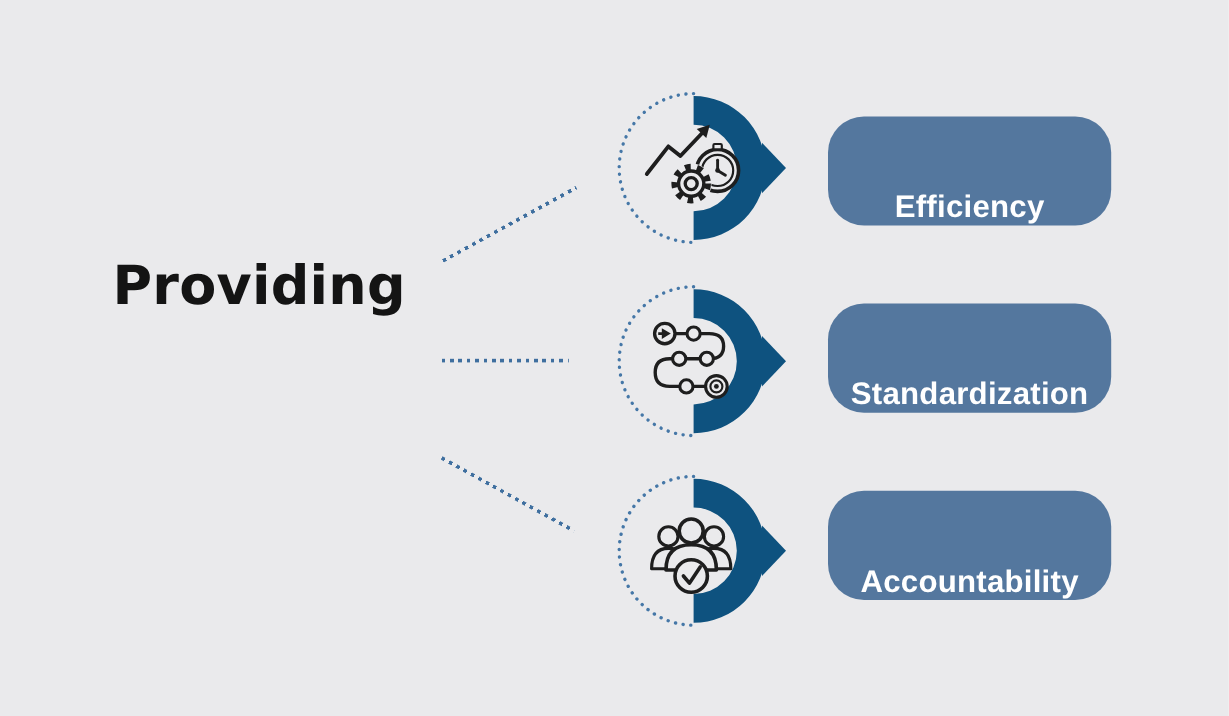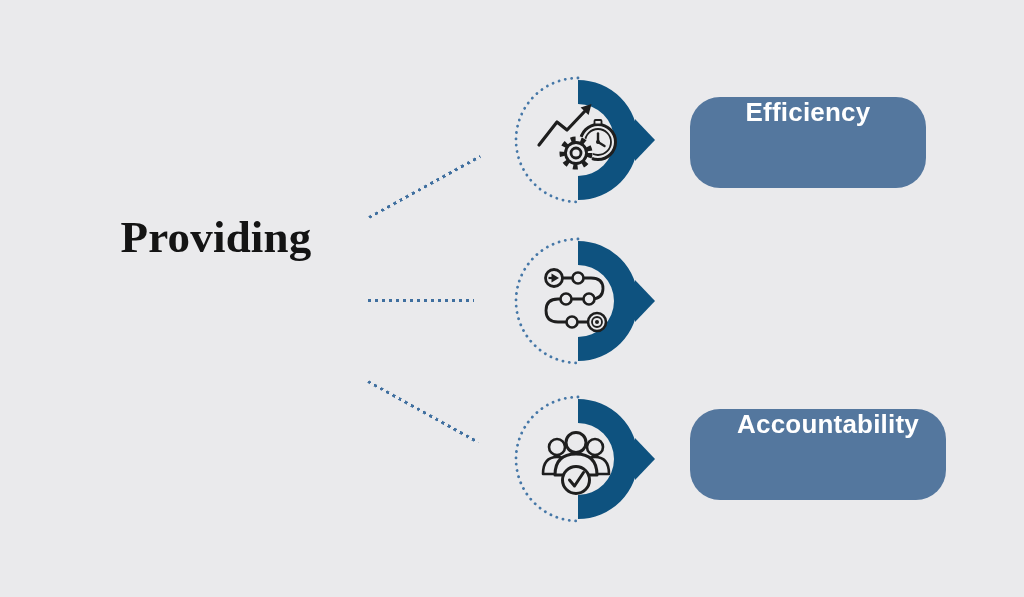--- a/index.html
+++ b/index.html
@@ -14,48 +14,48 @@
     position:absolute;
     left:58px; top:207px; width:316px;
     text-align:center;
     font-family:"DejaVu Sans", sans-serif;
     font-weight:bold;
     font-size:45px;
     line-height:61px;
     color:#141414;
     letter-spacing:0.2px;
   }
-  .title span{display:block;font-family:Liberation Serif, serif;}
+  .title span{display:block;}
   .connector{
     position:absolute;
     height:3px;
     background-image:repeating-linear-gradient(to right,#3f6f9f 0 3px,transparent 3px 7px);
     transform-origin:0 50%;
   }
   .connector.c1{left:369px; top:216px; width:127px; transform:rotate(-28.8deg);}
   .connector.c2{left:368px; top:299px; width:106px;}
   .connector.c3{left:368px; top:380px; width:126px; transform:rotate(28.9deg);}
   .badge{position:absolute; left:503px; width:160px; height:160px;}
   .badge.b1{top:60px;}
   .badge.b2{top:221px;}
   .badge.b3{top:379px;}
   .pill{
     position:absolute;
     left:690px; width:236px; height:91px;
     background:#54779e;
     border-radius:30px;
-    display:flex; align-items:flex-start; justify-content:center;
+    display:flex; align-items:flex-end; justify-content:center;
     color:#ffffff;
     font-size:26px;
     font-weight:bold;
     letter-spacing:0.2px;
   }
   .pill.p1{top:97px;}
   .pill.p2{top:253px;}
-  .pill.p3{top:409px;padding-left:20px;}
+  .pill.p3{top:409px;}
 </style>
 </head>
 <body>
 
 <div class="canvas">
 
   <div class="title">
     <span>Providing</span>
   </div>
 
@@ -119,17 +119,20 @@
     <circle cx="92" cy="68" r="8" fill="#eaeaec" stroke="#1e1e1e" stroke-width="2.6"></circle>
     <circle cx="73" cy="63.5" r="10" fill="#eaeaec" stroke="#1e1e1e" stroke-width="3"></circle>
 
     <circle cx="73" cy="101" r="13.5" fill="#eaeaec" stroke="#1e1e1e" stroke-width="3"></circle>
     <path d="M 66.5 101 L 71.5 107 L 80.5 93.5" fill="none" stroke="#1e1e1e" stroke-width="3" stroke-linecap="round" stroke-linejoin="round"></path>
   </svg>
 
   <div class="pill p1">
     <span>Efficiency</span>
   </div>
+  <div class="pill p2">
+    <span>Standardization</span>
+  </div>
   <div class="pill p3">
     <span>Accountability</span>
   </div>
 
 </div>
 
 </body></html>

